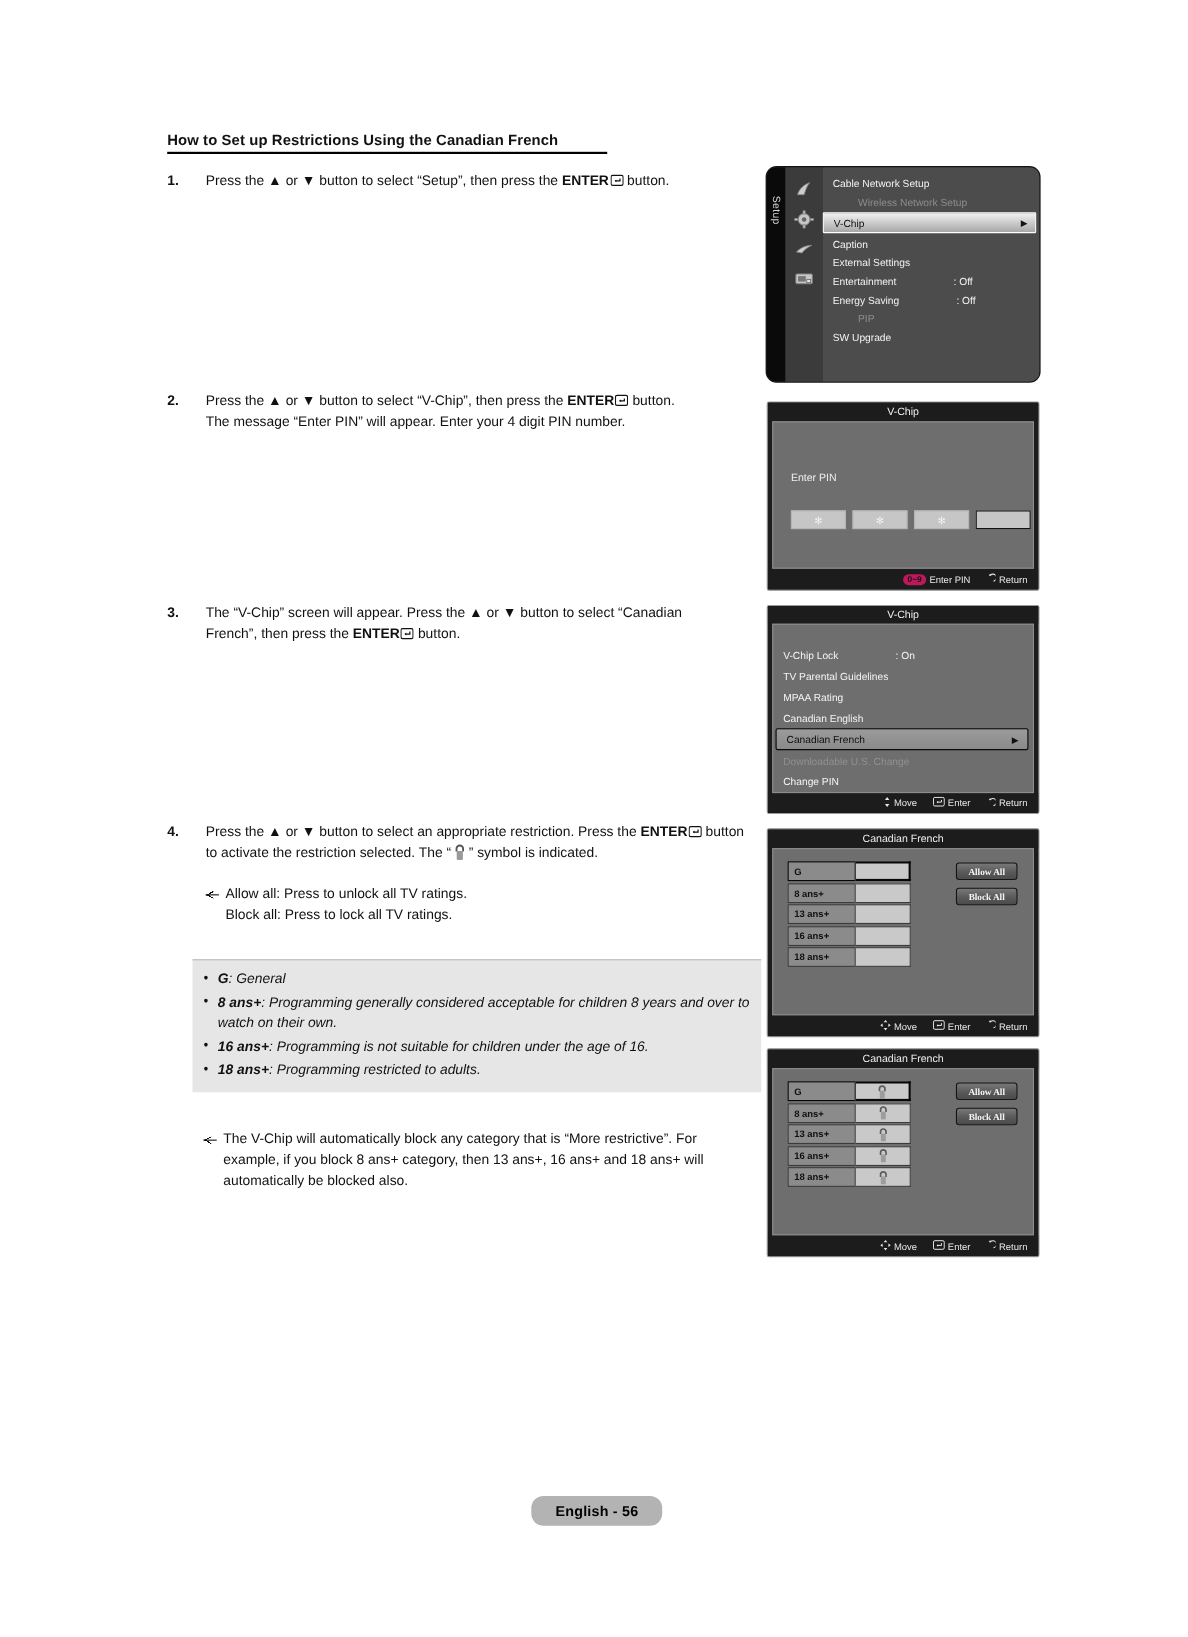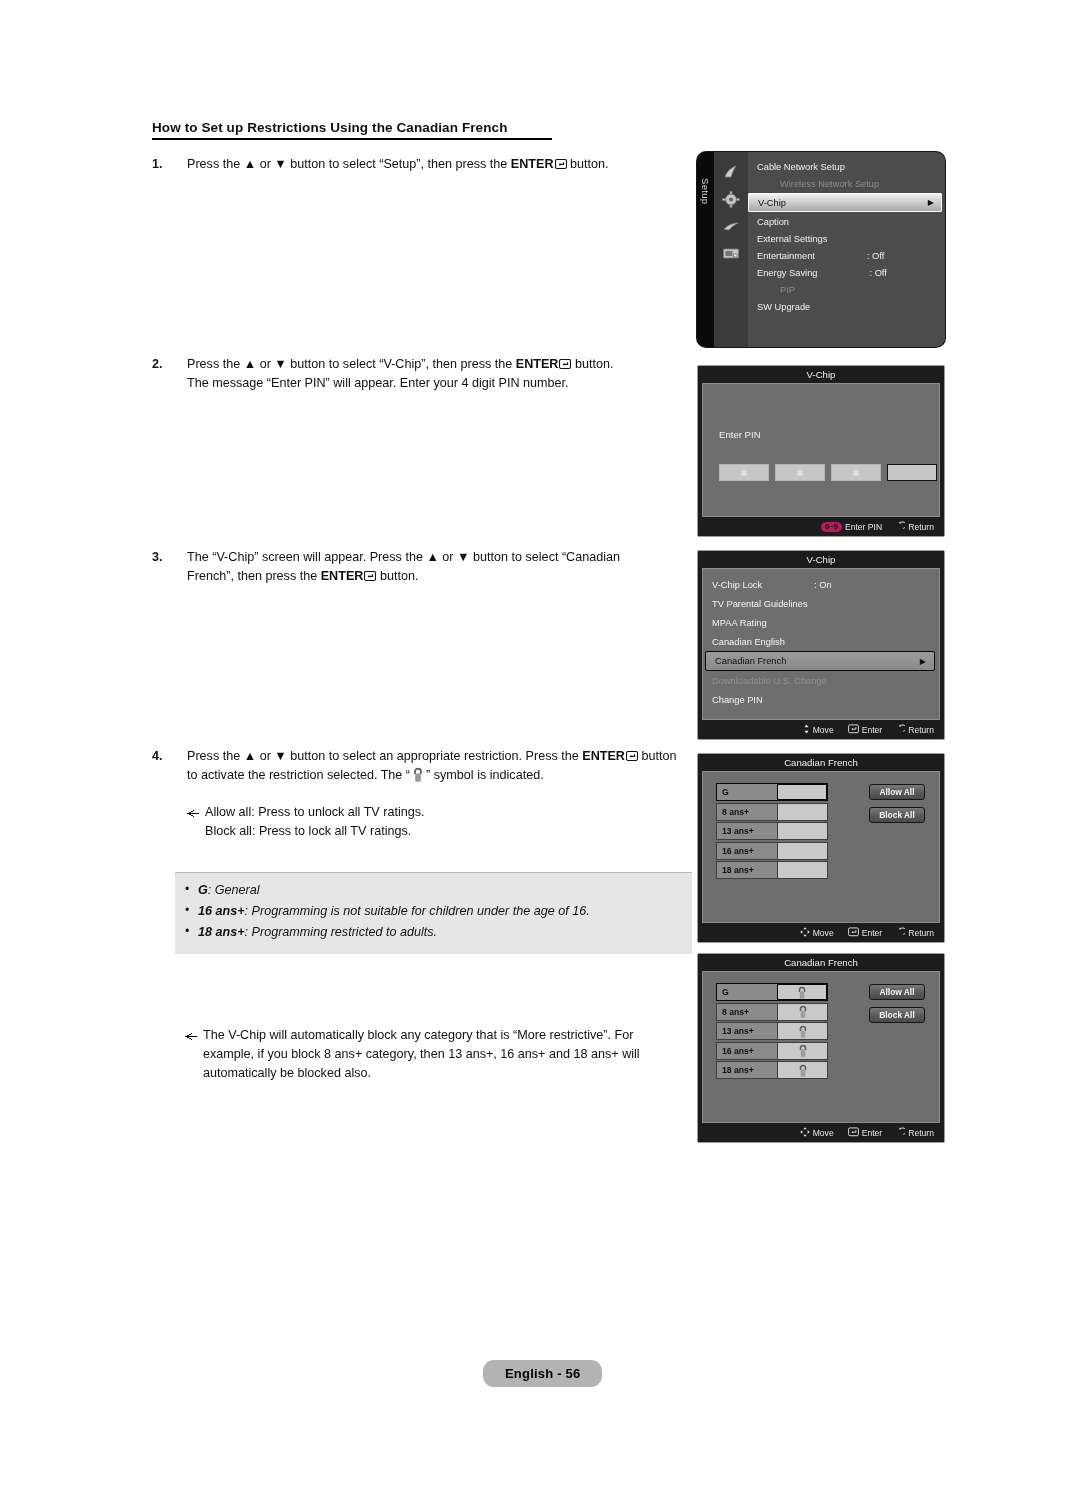--- a/index.html
+++ b/index.html
@@ -141,21 +141,21 @@
   .pin-boxes { position:absolute; left:16px; top:80px; display:flex; gap:6px; }
   .pin-box {
     width:50px; height:17px; background:#c6c6c6;
     display:flex; align-items:center; justify-content:center;
     font-size:9px; color:#efefef; border:1px solid #b5b5b5;
   }
   .pin-box.active { border:1.5px solid #111; background:#c6c6c6; }
 
   
   .panel-vchip { left:697px; top:550px; width:248px; height:190px; }
-  .vchip-list { padding:6px 0 0 0;text-align:center; }
+  .vchip-list { padding:18px 0 0 0;text-align:center; }
   .vchip-list .row {
     height:19px; display:flex; align-items:center;
     padding-left:9px; font-size:9.3px; color:#f4f4f4; white-space:nowrap;
   }
   .vchip-list .row .val { margin-left:52px; }
   .vchip-list .row.dim { color:#909090; }
   .vchip-list .row.sel {
     background:linear-gradient(to bottom,#9b9b9b 0%,#8a8a8a 100%);
     color:#101010; border:1.5px solid #0a0a0a; border-radius:2px;
     margin:0 4px 0 2px; height:20px;
@@ -176,21 +176,21 @@
   }
   .rate-cell {
     width:50px; background:#c9c9c9; border:1.5px solid #3c3c3c; border-left:none;
     display:flex; align-items:center; justify-content:center;
   }
   .rate-row.sel .rate-name { border-color:#070707; }
   .rate-row.sel .rate-cell { border:2.5px solid #070707; border-left:none; }
 
   .lock-svg { width:10px; height:13px; display:block; }
 
-  .cf-buttons { position:absolute; right:14px; top:12px; display:flex; flex-direction:column; gap:7px; }
+  .cf-buttons { position:absolute; right:14px; top:12px; display:flex; flex-direction:column; gap:7px;font-family:Liberation Serif, serif; }
   .cf-btn {
     width:56px; height:16px; border-radius:3px;
     background:linear-gradient(to bottom,#787878 0%,#5a5a5a 55%,#4b4b4b 100%);
     border:1.4px solid #151515;
     color:#f5f5f5; font-size:8.4px; font-weight:bold;
     display:flex; align-items:center; justify-content:center;
   }
 </style>
 </head>
 <body>
@@ -257,20 +257,21 @@
       <div class="arrowbullet">
         <div>Allow all: Press to unlock all TV ratings.</div>
         <div>Block all: Press to lock all TV ratings.</div>
       </div>
     </div>
   </div>
 
   <div class="notes-box">
     <ul>
       <li><span class="b">G</span><span>: General</span></li>
+      <li><span class="b">8 ans+</span><span>: Programming generally considered acceptable for children 8 years and over to watch on their own.</span></li>
       <li><span class="b">16 ans+</span><span>: Programming is not suitable for children under the age of 16.</span></li>
       <li><span class="b">18 ans+</span><span>: Programming restricted to adults.</span></li>
     </ul>
   </div>
 
   <div class="step" style="left:185px; top:1026px; width:500px;">
     <div class="arrowbullet">The V-Chip will automatically block any category that is “More restrictive”. For example, if you block 8 ans+ category, then 13 ans+, 16 ans+ and 18 ans+ will automatically be blocked also.</div>
   </div>
 
   <div class="footer-pill">English - 56</div>

